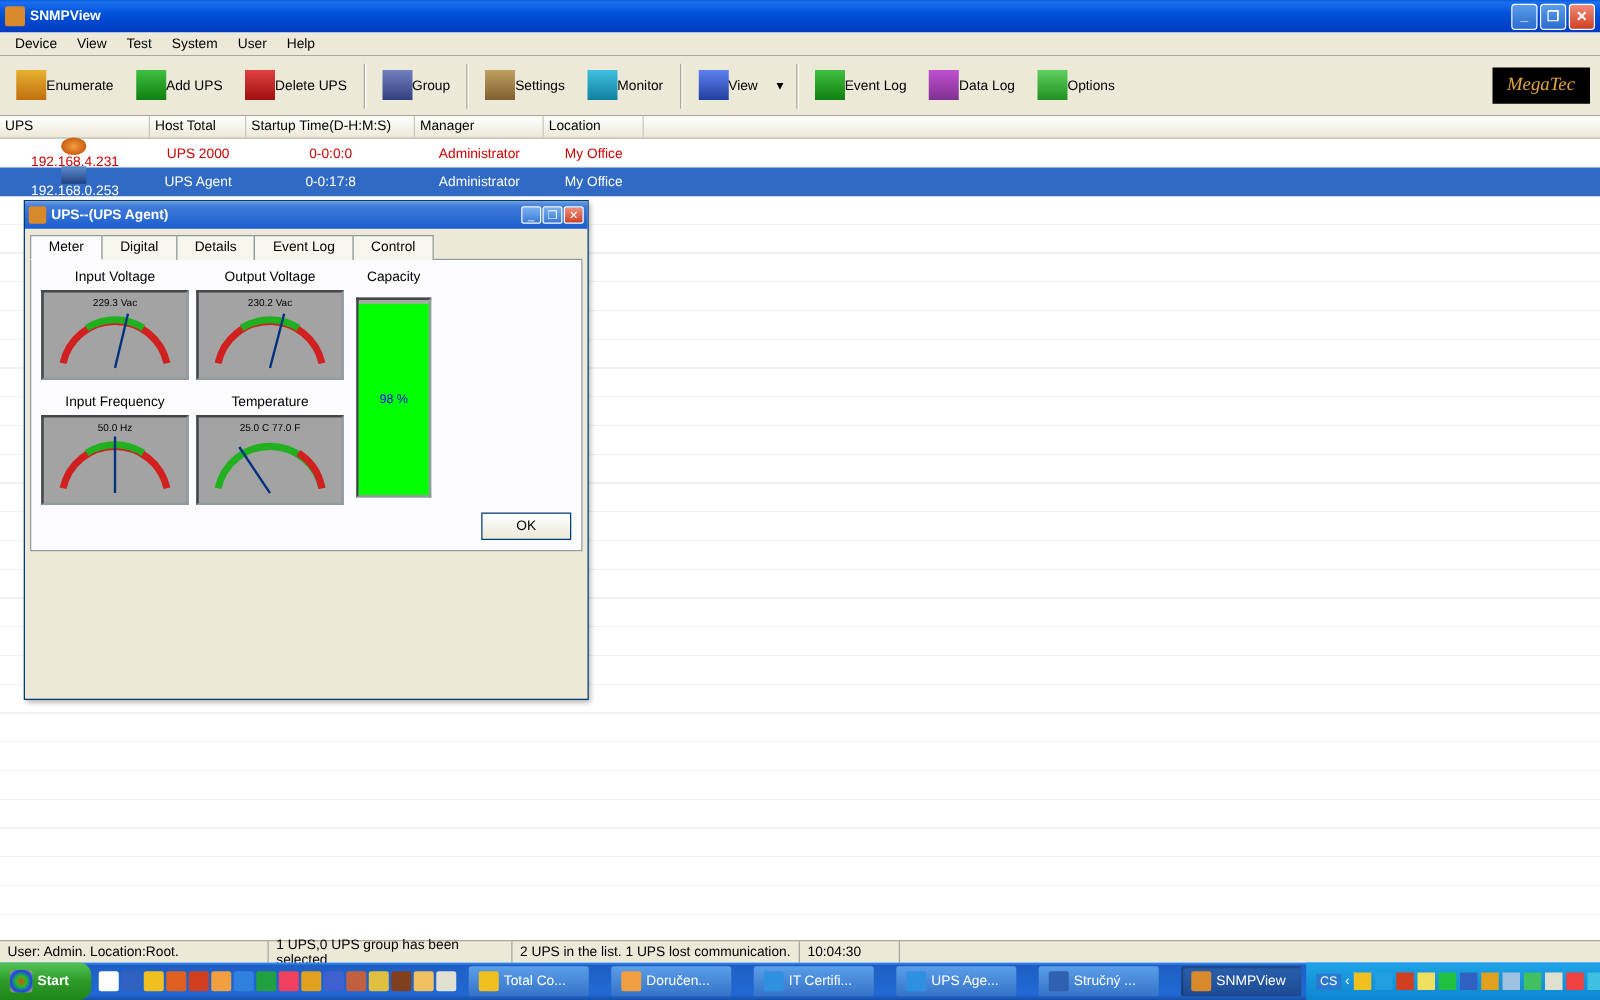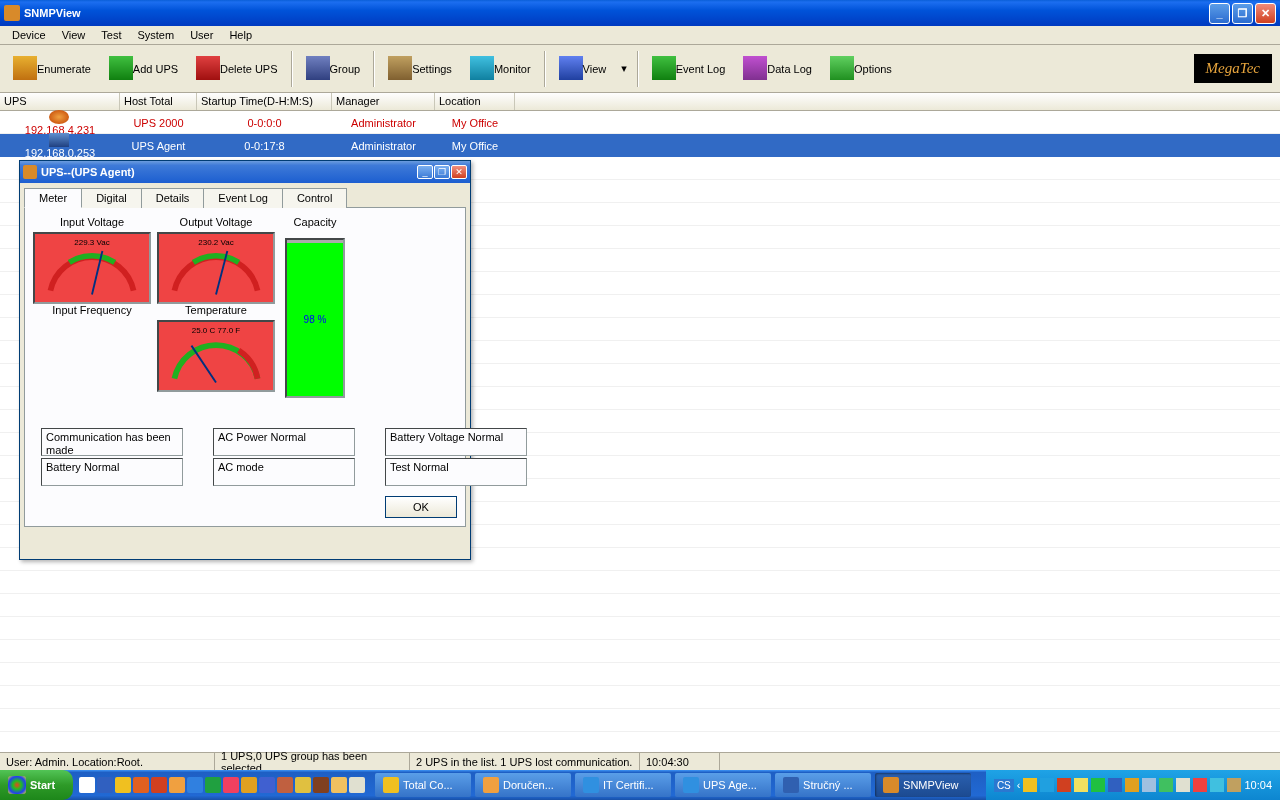--- a/index.html
+++ b/index.html
@@ -48,24 +48,24 @@
 .cbtn { width: 16px; height: 14px; background: linear-gradient(to bottom, #7bb0f0, #3b7ad6); border: 1px solid #fff; border-radius: 2px; color: #fff; font-size: 9px; display: flex; align-items: center; justify-content: center; cursor: pointer; }
 .cbtn.close { background: linear-gradient(to bottom, #f09080, #d04020); }
 
 .child-body { padding: 4px; }
 .tabs { display: flex; position: relative; top: 1px; }
 .tab { padding: 3px 14px; border: 1px solid #919b9c; border-bottom: none; background: #f6f5ee; cursor: pointer; margin-right: -1px; }
 .tab.active { background: #fcfcfe; border-bottom: 1px solid #fcfcfe; z-index: 1; }
 .tabpanel { border: 1px solid #919b9c; background: #fcfcfe; padding: 8px; }
 
 .meters { display: flex; gap: 6px; }
-.meter-col { display: flex; flex-direction: column; gap: 0; }
+.meter-col { display: flex; flex-direction: column; gap: 12px; }
 .meter { width: 118px; }
 .meter-label { text-align: center; margin-bottom: 4px; }
-.gauge { height: 72px; background: #ef4444; border: 2px inset #919b9c; position: relative; overflow: hidden; }
+.gauge { height: 72px; background: #a3a3a3; border: 2px inset #919b9c; position: relative; overflow: hidden; }
 .gauge svg { width: 100%; height: 100%; }
 .gauge-val { position: absolute; top: 4px; left: 0; right: 0; text-align: center; font-size: 8px; }
 
 .bargauge { width: 60px; height: 160px; border: 2px inset #919b9c; background: #aaa; position: relative; display: flex; align-items: flex-end; margin: 0 4px; }
 .barfill { background: #0f0; width: 100%; display: flex; align-items: center; justify-content: center; color: #00f; font-size: 10px; }
 .bargauge-wrap { text-align: center; }
 .bargauge-label { margin-bottom: 10px; }
 
 .statusgrid { display: flex; gap: 30px; padding: 4px 8px; margin-top: 26px; }
 .statusgcol { display: flex; flex-direction: column; gap: 2px; }
@@ -75,21 +75,21 @@
 
 
 .statusbar { position: absolute; bottom: 30px; left: 0; right: 0; height: 18px; background: #ece9d8; border-top: 1px solid #aca899; display: flex; align-items: center; }
 .sbcell { padding: 0 6px; border-right: 1px inset #aca899; height: 100%; display: flex; align-items: center; }
 
 
 .taskbar { position: absolute; bottom: 0; left: 0; right: 0; height: 30px; background: linear-gradient(to bottom, #3d94f6, #1e5fc4 8%, #2169d4 85%, #1850a8); display: flex; align-items: center; }
 .startbtn { height: 30px; padding: 0 18px 0 8px; background: linear-gradient(to bottom, #52c456, #2e9a28 50%, #1d871a); color: #fff; font-weight: bold; font-size: 16px; display: flex; align-items: center; border-radius: 0 10px 10px 0; cursor: pointer; }
 .ql { display: flex; align-items: center; gap: 2px; padding: 0 6px; }
 .ql-icon { width: 16px; height: 16px; border-radius: 2px; cursor: pointer; }
-.tasks { display: flex; gap: 4px; padding: 0 4px; }
+.tasks { display: flex; gap: 18px; padding: 0 4px; }
 .taskbtn { height: 24px; padding: 0 8px; background: linear-gradient(to bottom, #5a9ee8, #3573c8); border-radius: 2px; color: #fff; display: flex; align-items: center; gap: 4px; cursor: pointer; min-width: 96px; }
 .taskbtn.active { background: linear-gradient(to bottom, #2a60b0, #1c4a90); box-shadow: inset 1px 1px 2px rgba(0,0,0,0.4); }
 .tray { margin-left: auto; background: linear-gradient(to bottom, #1fa3e6, #0d86d0); height: 30px; display: flex; align-items: center; gap: 3px; padding: 0 8px; color: #fff; }
 .tray-icon { width: 14px; height: 14px; cursor: pointer; }
 .lang { background: #2a78d0; padding: 1px 3px; font-size: 10px; }
 
 
 .i-enum{background:linear-gradient(#e8b030,#c07010);} .i-add{background:linear-gradient(#40c040,#108010);} .i-del{background:linear-gradient(#e04040,#a01010);}
 .i-grp{background:linear-gradient(#7080c0,#304080);} .i-set{background:linear-gradient(#c0a060,#806030);} .i-mon{background:linear-gradient(#40c0e0,#1080a0);}
 .i-view{background:linear-gradient(#6080f0,#2040a0);} .i-evt{background:linear-gradient(#40c040,#108010);} .i-dat{background:linear-gradient(#c050d0,#803090);}
@@ -225,20 +225,27 @@
             <div class="gauge"><div class="gauge-val">229.3 Vac</div>
               <svg viewBox="0 0 118 72">
                   <path d="M15 60 A45 45 0 0 1 103 60" fill="none" stroke="#d02020" stroke-width="6"></path>
                   <path d="M35 30 A45 45 0 0 1 83 30" fill="none" stroke="#20b020" stroke-width="6"></path>
                   <line x1="59" y1="64" x2="70" y2="18" stroke="#003080" stroke-width="2"></line>
                 </svg>
             </div>
           </div>
           <div class="meter">
             <div class="meter-label">Input Frequency</div>
+            <div class="gauge"><div class="gauge-val">50.0 Hz</div>
+              <svg viewBox="0 0 118 72">
+                  <path d="M15 60 A45 45 0 0 1 103 60" fill="none" stroke="#d02020" stroke-width="6"></path>
+                  <path d="M35 30 A45 45 0 0 1 83 30" fill="none" stroke="#20b020" stroke-width="6"></path>
+                  <line x1="59" y1="64" x2="59" y2="16" stroke="#003080" stroke-width="2"></line>
+                </svg>
+            </div>
           </div>
         </div>
         <div class="meter-col">
           <div class="meter">
             <div class="meter-label">Output Voltage</div>
             <div class="gauge"><div class="gauge-val">230.2 Vac</div>
               <svg viewBox="0 0 118 72">
                   <path d="M15 60 A45 45 0 0 1 103 60" fill="none" stroke="#d02020" stroke-width="6"></path>
                   <path d="M35 30 A45 45 0 0 1 83 30" fill="none" stroke="#20b020" stroke-width="6"></path>
                   <line x1="59" y1="64" x2="71" y2="18" stroke="#003080" stroke-width="2"></line>
@@ -254,34 +261,20 @@
                   <line x1="59" y1="64" x2="33" y2="25" stroke="#003080" stroke-width="2"></line>
                 </svg>
             </div>
           </div>
         </div>
         <div class="bargauge-wrap">
           <div class="bargauge-label">Capacity</div>
           <div class="bargauge">
               <div class="barfill" style="height:98%">98 %</div>
             </div>
-        </div>
-      </div>
-      <div class="statusgrid">
-        <div class="statusgcol">
-          <div class="statuscell">Communication has been made</div>
-          <div class="statuscell">Battery Normal</div>
-        </div>
-        <div class="statusgcol">
-          <div class="statuscell">AC Power Normal</div>
-          <div class="statuscell">AC mode</div>
-        </div>
-        <div class="statusgcol">
-          <div class="statuscell">Battery Voltage Normal</div>
-          <div class="statuscell">Test Normal</div>
         </div>
       </div>
       <button class="okbtn">OK</button>
     </div>
   </div>
 </div>
 
 <div class="statusbar">
   <div class="sbcell" style="width:215px">User: Admin.  Location:Root.</div>
   <div class="sbcell" style="width:195px">1 UPS,0 UPS group has been selected</div>

